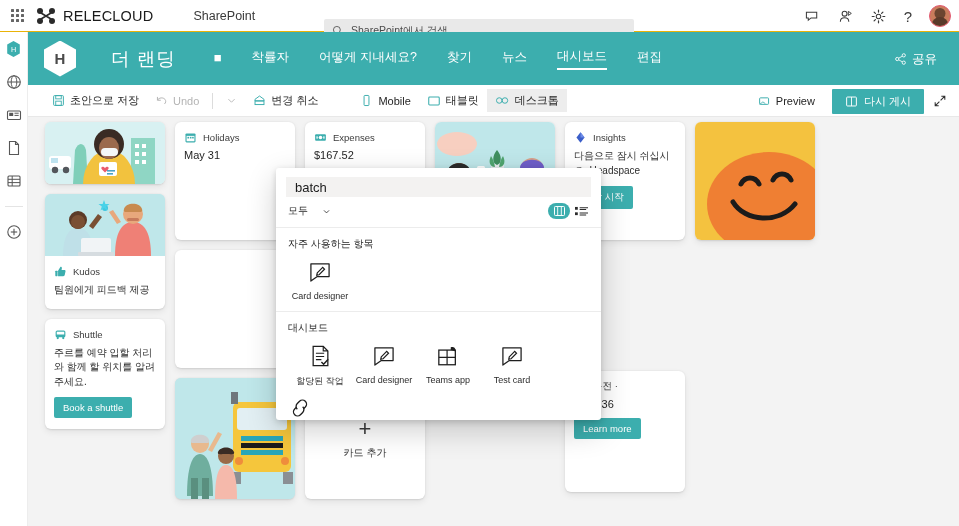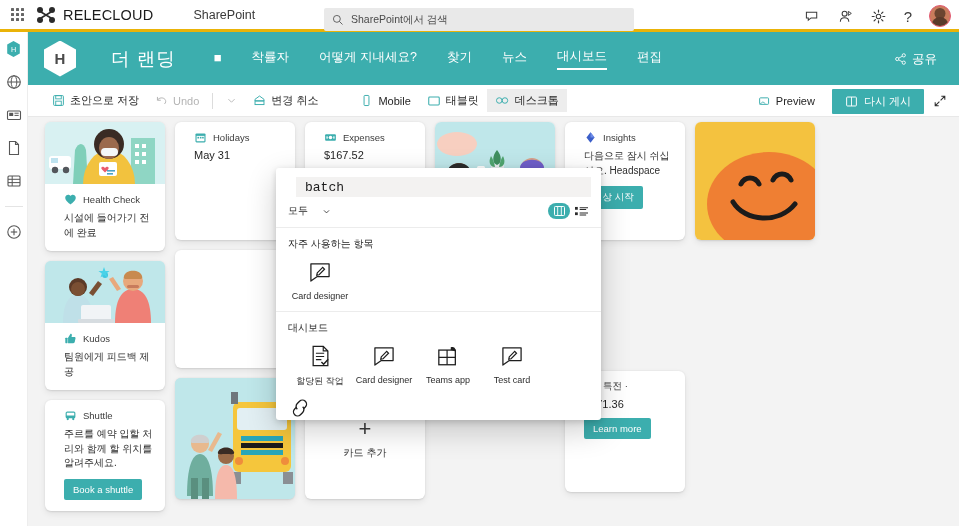--- a/index.html
+++ b/index.html
@@ -8,33 +8,33 @@
     font-family: "Liberation Sans", sans-serif;
     background: #ffffff;
     overflow: hidden;
   }
   .app { position: relative; width: 959px; height: 526px; }
 
   
   .suite-bar {
     position: absolute; top: 0; left: 0; width: 959px; height: 32px;
     background: #ffffff; display: flex; align-items: center;
-    border-bottom: 3px solid #eab308;
+    border-bottom: 1px solid #eab308;
   }
   .waffle { width: 34px; display: flex; justify-content: center; align-items: center;
             color: #666; }
   .waffle-grid { display: grid; grid-template-columns: repeat(3, 3px);
                  grid-template-rows: repeat(3, 3px); gap: 2px; }
   .waffle-grid i { display: block; width: 3px; height: 3px; background: #666; border-radius: 0.5px; }
   .brand { display: flex; align-items: center; gap: 7px; margin-left: 2px; }
   .brand-logo { width: 20px; height: 18px; position: relative; }
   .brand-name { font-size: 14.5px; color: #1b1b1b; letter-spacing: .2px; }
   .suite-app { margin-left: 40px; font-size: 12.5px; color: #3a3a3a; }
   .search-box {
-    position: absolute; left: 324px; top: 8px; width: 310px; height: 23px;
+    position: absolute; left: 324px; top: 19px; width: 310px; height: 23px;
     background: #e9e9e9; border-radius: 2px; display: flex; align-items: center;
     padding: 0 8px; gap: 7px;
   }
   .search-box .ph { font-size: 10.5px; color: #4a4a4a; }
   .suite-right { position: absolute; right: 8px; top: 0; height: 32px;
                  display: flex; align-items: center; gap: 17px; }
   .suite-icon { color: #3b3b3b; display: flex; align-items: center; justify-content: center;
                 width: 16px; height: 16px; cursor: pointer; }
   .qmark { font-size: 15px; color: #3b3b3b; line-height: 1; }
   .avatar {
@@ -116,21 +116,21 @@
   }
   .col { display: flex; flex-direction: column; gap: 10px; }
   .card {
     width: 120px; background: #ffffff; border-radius: 6px; overflow: hidden;
     box-shadow: 0 0.6px 1.8px rgba(0,0,0,.10), 0 3px 7px rgba(0,0,0,.07);
     display: flex; flex-direction: column;
   }
   .card.w-img { width: 120px; }
   .card-hero { width: 100%; height: 62px; position: relative; overflow: hidden;
                background: #bfe7ea; }
-  .card-body { padding: 9px 9px 11px 19px; display: flex; flex-direction: column; gap: 5px; }
+  .card-body { padding: 9px 9px 11px 9px; display: flex; flex-direction: column; gap: 5px; }
   .card-head { display: flex; align-items: center; gap: 6px; }
   .card-head .ic { width: 13px; height: 13px; display: flex; align-items: center;
                    justify-content: center; }
   .card-title { font-size: 9.5px; color: #3b3b3b; }
   .card-big { font-size: 11px; color: #1f1f1f; }
   .card-text { font-size: 10px; color: #2d2d2d; line-height: 1.45; }
   .card-btn {
     align-self: flex-start; background: #3caeae; color: #fff; font-size: 9.5px;
     padding: 5px 9px; border-radius: 2px; margin-top: 3px; cursor: pointer;
   }
@@ -147,22 +147,22 @@
   .ill { position: absolute; inset: 0; }
 
   
   .dialog {
     position: absolute; left: 276px; top: 168px; width: 325px; height: 252px;
     background: #ffffff; border-radius: 3px;
     box-shadow: 0 2px 6px rgba(0,0,0,.16), 0 10px 30px rgba(0,0,0,.20);
     overflow: hidden; z-index: 40; display: flex; flex-direction: column;
   }
   .dlg-search {
-    margin: 9px 10px 0 20px; height: 26px; background: #f3f2f1;
-    display: flex; align-items: center; padding: 0 9px; font-family: Liberation Mono, monospace;
+    margin: 9px 10px 0 10px; height: 26px; background: #f3f2f1;
+    display: flex; align-items: center; padding: 0 9px;
   }
   .dlg-search .val { font-size: 13px; color: #1b1b1b; }
   .dlg-filters {
     display: flex; align-items: center; justify-content: space-between;
     padding: 6px 12px 8px 12px; border-bottom: 1px solid #ececec;
   }
   .dlg-filter { display: flex; align-items: center; gap: 14px; font-size: 10px; color: #1f1f1f;
                 cursor: pointer; }
   .view-toggle { display: flex; align-items: center; gap: 4px; }
   .view-grid {
@@ -441,31 +441,20 @@
               <ellipse cx="64" cy="62" rx="26" ry="34" fill="#f2c23e"></ellipse>
               <circle cx="64" cy="22" r="15" fill="#3a2b24"></circle>
               <ellipse cx="64" cy="26" rx="10" ry="11" fill="#9b6a4d"></ellipse>
               <rect x="56" y="26" width="17" height="8" rx="4" fill="#f4f7f8"></rect>
               <rect x="54" y="40" width="18" height="14" rx="2" fill="#ffffff"></rect>
               <path d="M60 46c2-2.5 5-1 3 1.5l-3 3-3-3c-2-2.5 1-4 3-1.5z" fill="#ea5c6e"></path>
               <rect x="62" y="48" width="8" height="1.6" fill="#4aa3c9"></rect>
               <rect x="62" y="51" width="6" height="1.6" fill="#4aa3c9"></rect>
             </svg>
           </div>
-          <div class="card-body">
-            <div class="card-head">
-              <span class="ic">
-                <svg width="13" height="13" viewBox="0 0 16 16">
-                  <path d="M8 14S1.5 9.8 1.5 5.8C1.5 3.4 3.4 2 5.2 2 6.5 2 7.6 2.8 8 3.6 8.4 2.8 9.5 2 10.8 2c1.8 0 3.7 1.4 3.7 3.8C14.5 9.8 8 14 8 14z" fill="#3caeae"></path>
-                </svg>
-              </span>
-              <span class="card-title">Health Check</span>
-            </div>
-            <div class="card-text">시설에 들어가기 전에 완료</div>
-          </div>
         </div>
 
         <div class="card">
           <div class="card-hero">
             <svg class="ill" viewBox="0 0 120 62" preserveAspectRatio="none">
               <rect width="120" height="62" fill="#bfe7ea"></rect>
               <path d="M70 62c0-22 6-34 18-34s18 12 18 34z" fill="#ef8076"></path>
               <circle cx="88" cy="20" r="10" fill="#e8a87c"></circle>
               <path d="M79 15c2-7 16-7 18 0 1 4-2 3-9 3s-10 1-9-3z" fill="#c88a4f"></path>
               <rect x="82" y="24" width="12" height="3" rx="1.5" fill="#c87b5c"></rect>

